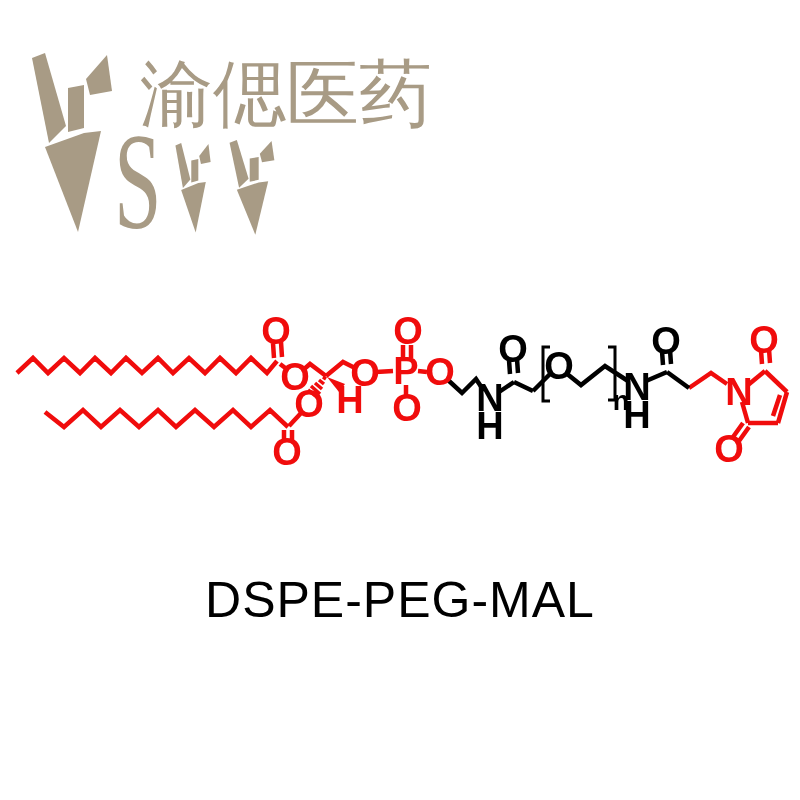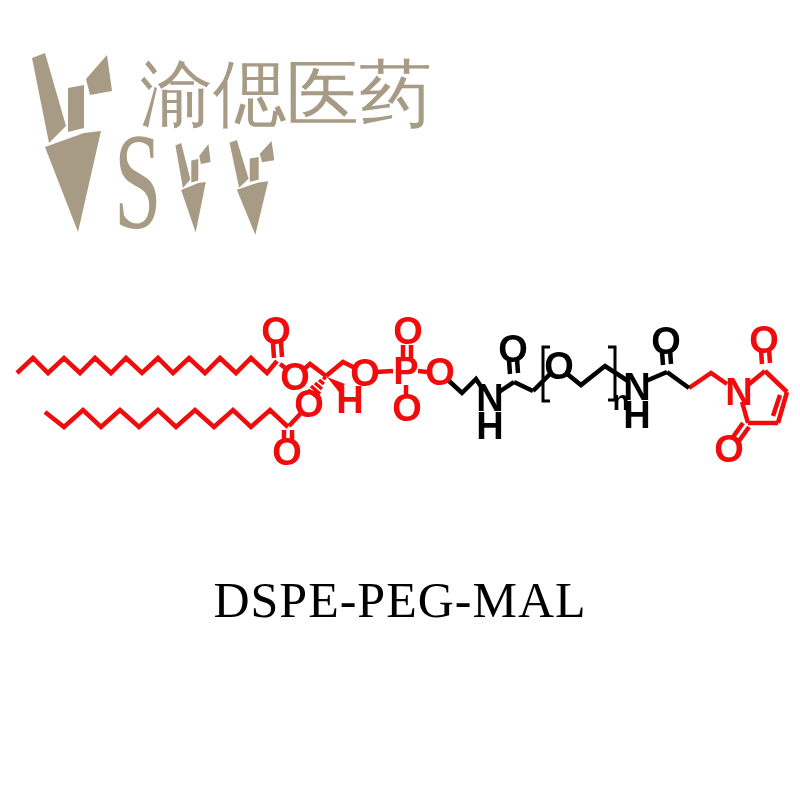--- a/index.html
+++ b/index.html
@@ -13,21 +13,21 @@
   #logo-svg{position:absolute;left:0;top:0;}
   #structure-svg{position:absolute;left:0;top:0;}
   #product-name{
     position:absolute;
     left:0;top:574px;width:800px;
     text-align:center;
     font-size:50px;
     line-height:52px;
     letter-spacing:1px;
     color:#000000;
-    font-family:Liberation Serif, serif;
+    font-family:Liberation Sans, sans-serif;
   }
   .cjk{font-family:"Liberation Serif","DejaVu Serif",serif;}
   .atom{font-family:"Liberation Sans", sans-serif;font-weight:bold;font-size:38px;}
   .sub-n{font-family:"Liberation Sans", sans-serif;font-weight:bold;font-size:27px;}
 </style>
 </head>
 <body>
 
 <svg id="logo-svg" width="460" height="270" viewBox="0 0 460 270" xmlns="http://www.w3.org/2000/svg" xmlns:xlink="http://www.w3.org/1999/xlink">
   <defs>

